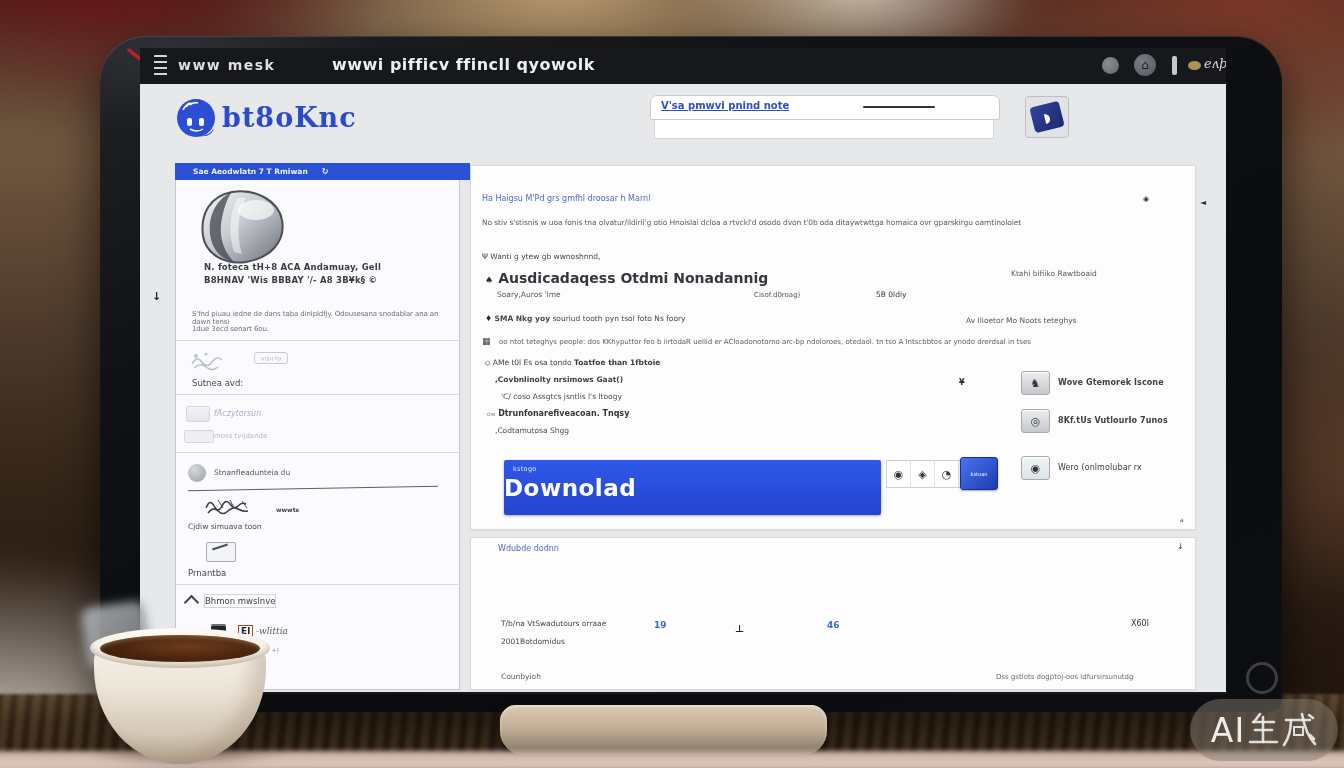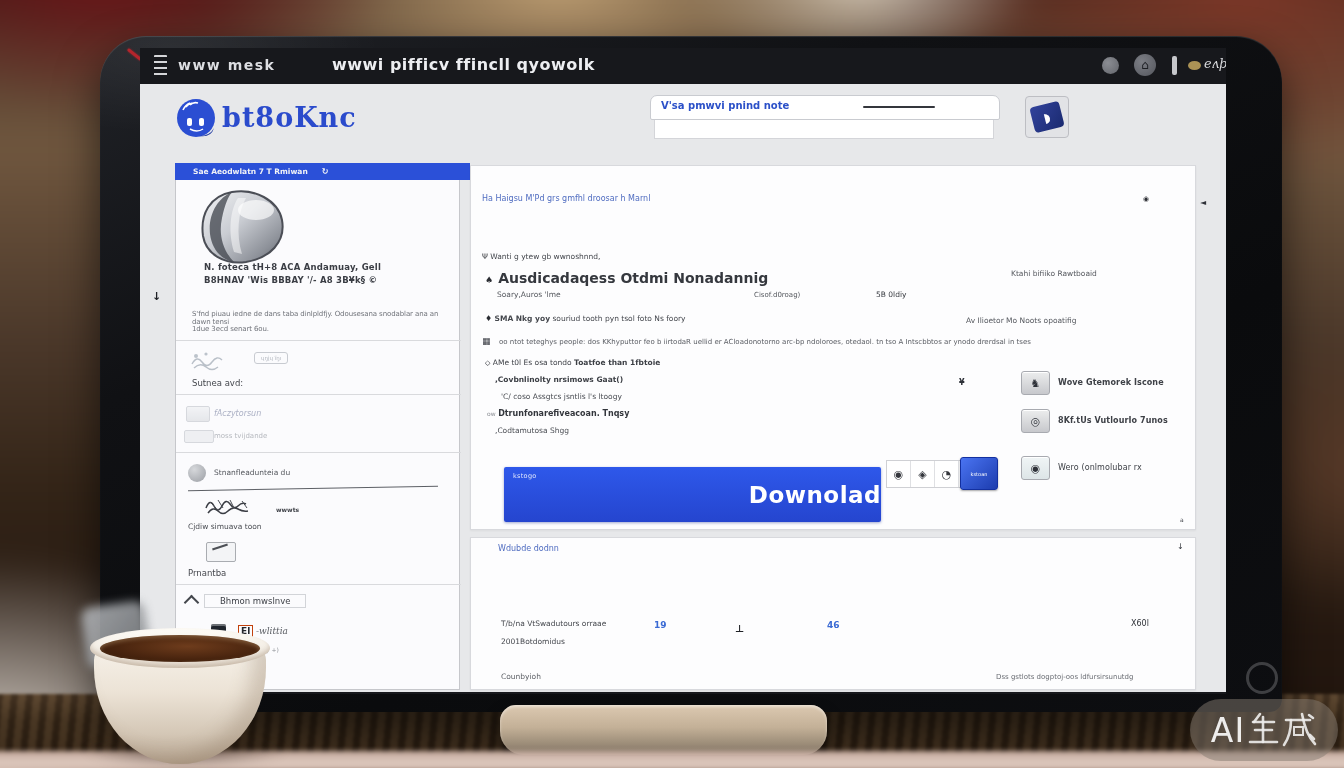--- a/index.html
+++ b/index.html
@@ -57,21 +57,21 @@
   .b-cursive{position:absolute;left:1064px;top:8px;font-family:"DejaVu Serif","Liberation Serif",serif;
     font-style:italic;font-size:13px;color:#d9dadd}
 
   .page{position:absolute;left:0;top:36px;width:1086px;height:608px;background:#e7e8ea;color:#3c3f45}
 
   
   .logo-text{position:absolute;left:82px;top:18px;font-family:"DejaVu Serif","Liberation Serif",serif;
     font-size:27px;font-weight:700;color:#2b4bcc;letter-spacing:1px}
   .search-wrap{position:absolute;left:510px;top:11px;width:350px}
   .search-top{position:relative;width:348px;height:23px;background:#fff;border:1px solid #c9cbd0;border-radius:7px 7px 2px 2px}
-  .search-link{position:absolute;left:10px;top:4px;font-size:10px;font-weight:700;color:#2b50c8;}
+  .search-link{position:absolute;left:10px;top:4px;font-size:10px;font-weight:700;color:#2b50c8;text-decoration:underline}
   .search-line{position:absolute;left:212px;top:10px;width:72px;height:2px;background:#34363c;border-radius:2px}
   .search-bottom{position:relative;margin-left:4px;width:338px;height:18px;background:#fff;border:1px solid #d4d5d9;border-top:none}
   .hdr-btn{position:absolute;left:885px;top:12px;width:42px;height:40px;background:#e2e3e6;
     border:1px solid #bdbec3;border-radius:4px;display:flex;align-items:center;justify-content:center}
   .hdr-btn-inner{width:30px;height:26px;border-radius:4px;background:linear-gradient(135deg,#32439c,#1a2a70);
     color:#fff;font-size:13px;display:flex;align-items:center;justify-content:center;transform:rotate(-14deg)}
   .cursor-glyph{position:absolute;left:12px;top:206px;font-size:11px;font-weight:700;color:#1f2126}
 
   
   .side-tabbar{position:absolute;left:35px;top:79px;width:295px;height:17px;background:#2b50d8;
@@ -101,22 +101,22 @@
   .card2{left:330px;top:453px;width:726px;height:153px}
   .t-link{color:#4f6cc0;font-size:8px}
   .t-body{color:#5a5d63;font-size:7.5px;letter-spacing:-.1px;white-space:nowrap}
   .t-feat{color:#35383e;font-size:14px;font-weight:700}
   .t-sub{color:#55585e;font-size:7.5px}
   .glyph{color:#2b2d33}
   .side-btn{position:absolute;width:27px;height:22px;border:1px solid #a8aab0;border-radius:3px;
     background:linear-gradient(180deg,#eceded,#c7c8cc);display:flex;align-items:center;justify-content:center;
     font-size:11px;color:#2e3138;box-shadow:inset 0 1px 0 #fff}
   .side-label{position:absolute;font-size:8px;color:#3e4147;font-weight:700;letter-spacing:.1px}
-  .dl-btn{position:absolute;left:33px;top:301px;width:377px;height:55px;border-radius:2px;
-    background:linear-gradient(180deg,#2e58ea,#2545cf);display:flex;align-items:center;justify-content:flex-end;
+  .dl-btn{position:absolute;left:33px;top:294px;width:377px;height:55px;border-radius:2px;
+    background:linear-gradient(180deg,#2e58ea,#2545cf);display:flex;align-items:center;justify-content:flex-start;
     color:#fff;font-size:23px;font-weight:700;letter-spacing:.5px;box-shadow:0 1px 3px rgba(20,40,140,.4)}
   .dl-badge{position:absolute;left:9px;top:5px;font-size:6.5px;font-weight:400;opacity:.85;letter-spacing:.3px}
   .strip{position:absolute;left:415px;top:294px;height:26px;display:flex;background:#fff;border:1px solid #cfd0d4}
   .strip span{width:23px;display:flex;align-items:center;justify-content:center;font-size:11px;color:#34363c;border-right:1px solid #dfe0e3}
   .strip span:last-child{border-right:none}
   .mini-btn{position:absolute;left:489px;top:291px;width:36px;height:31px;border-radius:3px;border:1px solid #1330a0;
     background:linear-gradient(135deg,#4a74f2,#1c3cae);color:#fff;font-size:5px;display:flex;align-items:center;justify-content:center;
     box-shadow:0 1px 2px rgba(0,0,0,.35)}
 
   
@@ -255,51 +255,52 @@
           <div class="abs" style="left:100px;top:326px;font-size:6px;font-weight:700;color:#3c3f45">wwwts</div>
 
           <div class="abs" style="left:12px;top:342px;font-size:7.5px;color:#4b4e54">Cjdiw simuava toon</div>
           <div class="photo-ph"></div>
 
           <div class="abs" style="left:12px;top:388px;font-size:8.5px;color:#46484e">Prnantba</div>
 
           <div class="divider" style="top:404px"></div>
 
           <div class="chev"></div>
-          <div class="abs" style="left:28px;top:414px;font-size:8.5px;color:#3c3f45;border:1px solid #d2d4d8;padding:1px 15px">Bhmon mwslnve</div>
+          <div class="abs" style="left:28px;top:414px;font-size:8.5px;color:#3c3f45;border:1px solid #d2d4d8;padding:1px 0">Bhmon mwslnve</div>
 
           <div class="sig-square"></div>
           <div class="sig-el">El</div>
           <div class="sig-script">-wlittia</div>
           <div class="sig-sub">tmpy +)</div>
         </div>
 
         <div class="card card1">
           <div class="abs t-link" style="left:11px;top:28px">Ha Haigsu M'Pd grs gmfhl droosar h Marnl</div>
           <div class="abs glyph" style="left:672px;top:29px;font-size:7px">◉</div>
+          <div class="abs t-body" style="left:11px;top:52px">No stiv s'stisnis w uoa fonis tna olvatur/ildirii'g otio Hnoislai dcloa a rtvckl'd osodo dvon t'0b oda ditaywtwttga homaica ovr gparskirgu oamtinoloiet</div>
 
           <div class="abs" style="left:11px;top:86px;font-size:7.5px;color:#44474d">
             <span class="glyph">Ψ</span>
             <span>Wanti g ytew gb wwnoshnnd,</span>
           </div>
 
           <div class="abs" style="left:14px;top:102px">
             <span class="glyph" style="font-size:9px">♠</span>
             <span class="t-feat">Ausdicadaqess Otdmi Nonadannig</span>
           </div>
           <div class="abs t-sub" style="left:540px;top:103px">Ktahi bifiiko Rawtboaid</div>
           <div class="abs t-sub" style="left:26px;top:124px">Soary,Auros 'lme</div>
           <div class="abs" style="left:283px;top:125px;font-size:7px;color:#55585e">Cisof.d0roag)</div>
           <div class="abs" style="left:405px;top:124px;font-size:7.5px;color:#35383e">5B 0ldiy</div>
 
           <div class="abs" style="left:14px;top:148px;font-size:7.5px;color:#44474d">
             <span class="glyph" style="font-size:8px">♦</span>
             <b>SMA Nkg yoy</b><span> souriud tooth pyn tsol foto Ns foory</span>
           </div>
-          <div class="abs t-sub" style="left:495px;top:150px">Av Ilioetor Mo Noots opoatifig</div>
+          <div class="abs t-sub" style="left:495px;top:150px">Av Ilioetor Mo Noots teteghys</div>
 
           <div class="abs" style="left:11px;top:170px;font-size:9px;color:#3a3d44">▦</div>
           <div class="abs" style="left:28px;top:172px;font-size:7px;color:#5a5d63;white-space:nowrap">oo ntot teteghys people: dos KKhyputtor feo b iirtodaR uellid er ACloadonotorno arc-bp ndoloroes, otedaol. tn tso A Intscbbtos ar ynodo drerdsal in tses</div>
 
           <div class="abs" style="left:14px;top:192px;font-size:7.5px;color:#3c3f45">
             <span class="glyph" style="font-size:7px">◇</span>
             <span>AMe t0l Es osa tondo </span><b>Toatfoe than 1fbtoie</b>
           </div>
           <div class="abs" style="left:24px;top:209px;font-size:7.5px;font-weight:700;color:#3c3f45">,Covbnlinolty nrsimows Gaat()</div>
           <div class="abs" style="left:30px;top:226px;font-size:7.5px;color:#4a4d53">'C/ coso Assgtcs jsntlis l's ltoogy</div>

